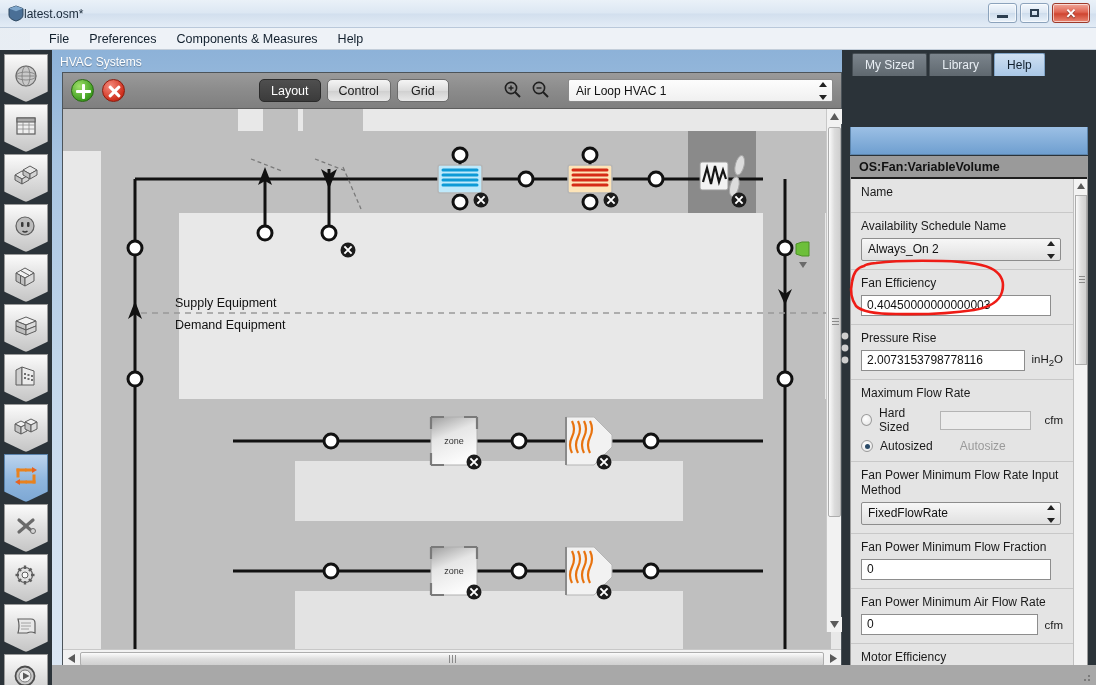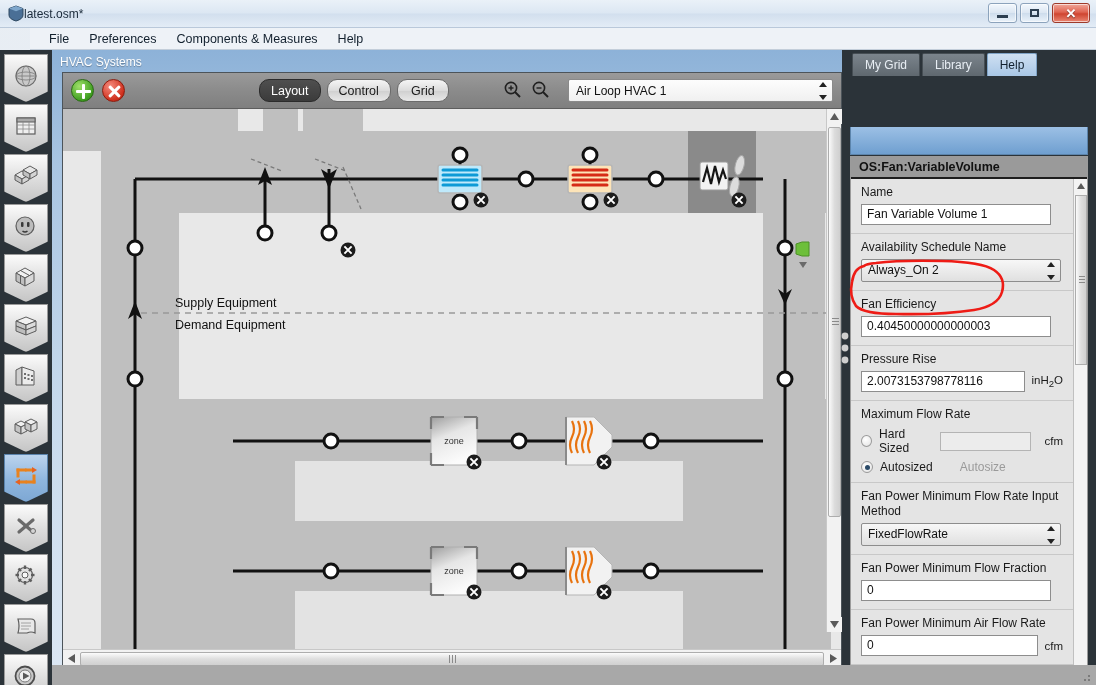--- a/index.html
+++ b/index.html
@@ -99,21 +99,21 @@
   .circbtn.add { background: radial-gradient(circle at 35% 30%, #9fe06a, #3f9e20 70%, #2c7516); border:1px solid #2a6a13; }
   .circbtn.del { background: radial-gradient(circle at 35% 30%, #f58b7e, #cf2f1c 70%, #9d1f10); border:1px solid #8c1c0e; }
   .circbtn .plus-h { position:absolute; left:4px; top:10px; width:15px; height:3px; background:#fff; border-radius:1px; }
   .circbtn .plus-v { position:absolute; left:10px; top:4px; width:3px; height:15px; background:#fff; border-radius:1px; }
   .circbtn .x1, .circbtn .x2 { position:absolute; left:4px; top:10px; width:15px; height:3px; background:#fff; border-radius:1px; }
   .circbtn .x1 { transform: rotate(45deg); }
   .circbtn .x2 { transform: rotate(-45deg); }
 
   .tabgroup { position:absolute; left:196px; top:6px; display:flex; gap:6px; }
   .tbtn {
-    min-width:52px; height:23px; padding:0 11px; border-radius:10px;
+    min-width:52px; height:23px; padding:0 11px; border-radius:5px;
     border:1px solid #6b6b6b; font-size:12.5px; color:#1a1a1a;
     background: linear-gradient(180deg,#f5f5f5 0%,#dcdcdc 50%,#cfcfcf 51%,#e8e8e8 100%);
     display:flex; align-items:center; justify-content:center; cursor:default;
   }
   .tbtn.active {
     background: linear-gradient(180deg,#4f4f4f 0%,#3b3b3b 100%);
     color:#fff; border-color:#2b2b2b;
   }
   .zoombtns { position:absolute; left:440px; top:7px; display:flex; gap:9px; }
   .combo-holder { position:absolute; left:505px; top:6px; width:265px; }
@@ -748,35 +748,34 @@
       </div>
 
     </div>
 
     <div class="center-status" style="left:0;width:790px"></div>
   </div>
 
   <div class="right">
 
     <div class="right-tabs">
-      <div class="rtab">My Grid</div>
+      <div class="rtab">My Sized</div>
       <div class="rtab">Library</div>
       <div class="rtab active">Help</div>
     </div>
 
     <div class="right-bluebar"></div>
 
     <div class="insp">
       <div class="insp-head">OS:Fan:VariableVolume</div>
 
       <div class="insp-body">
 
         <div class="field">
           <div class="flabel">Name</div>
-          <div class="ftext">Fan Variable Volume 1</div>
         </div>
 
         <div class="field">
           <div class="flabel">Availability Schedule Name</div>
           <div class="fselect">
             <span>Always_On 2</span>
             <span class="spin">
                 <i class="up"></i>
                 <i class="dn"></i>
               </span>

